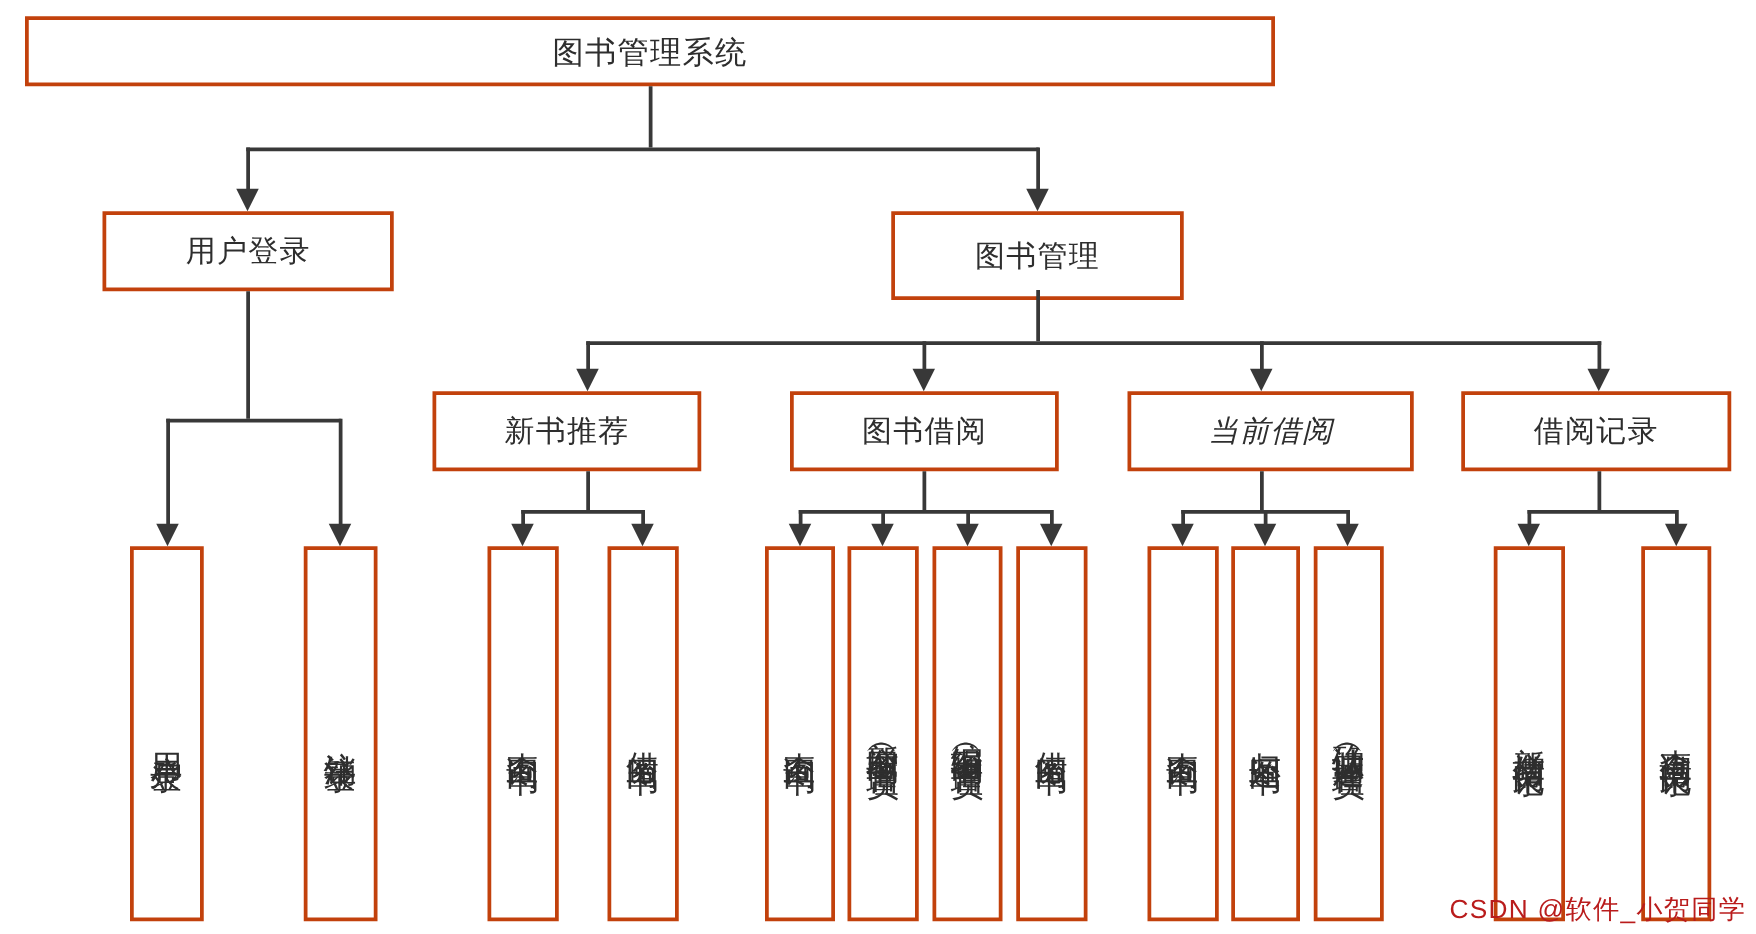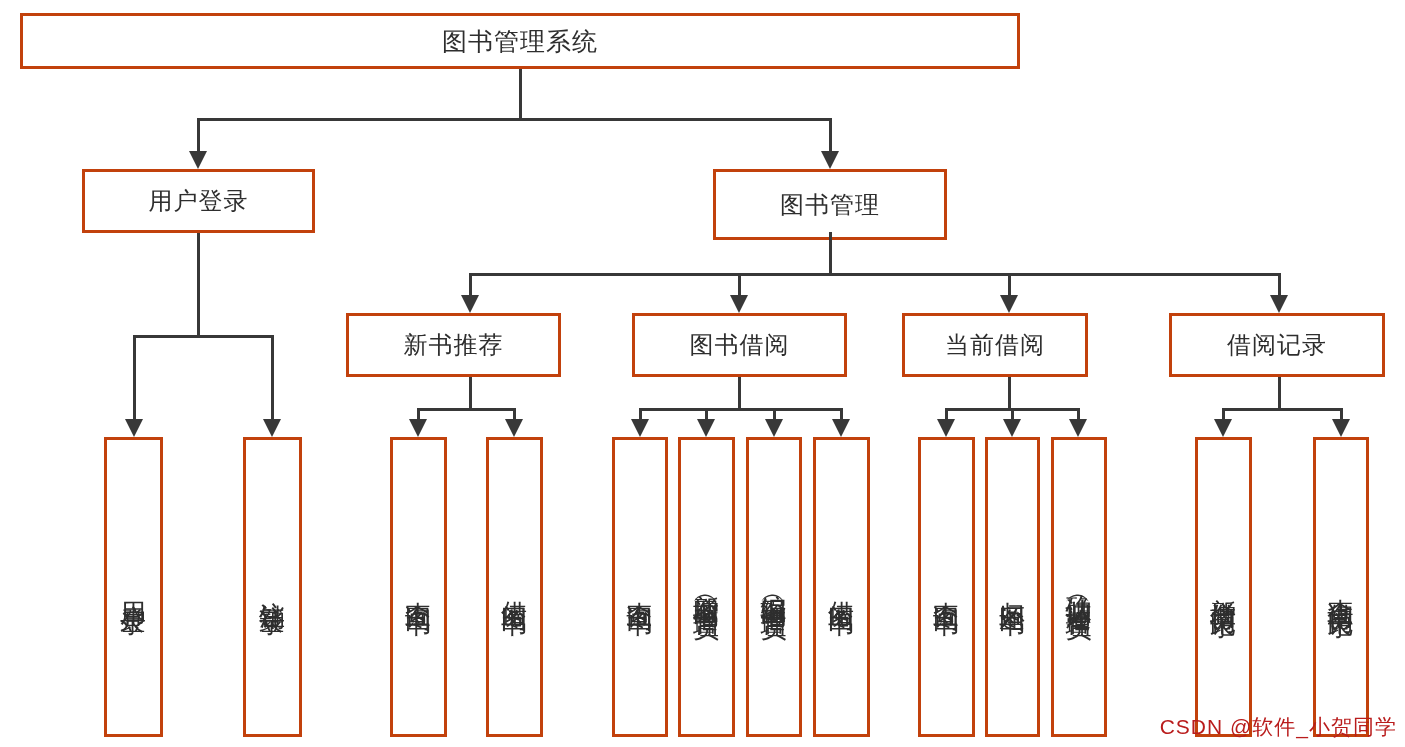--- a/index.html
+++ b/index.html
@@ -68,21 +68,21 @@
 
 <div class="canvas">
 
   <div class="node h-node root-node" style="left:20px; top:13px; width:1000px; height:56px;">图书管理系统</div>
 
   <div class="node h-node" style="left:82px; top:169px; width:233px; height:64px;">用户登录</div>
   <div class="node h-node" style="left:713px; top:169px; width:234px; height:71px;">图书管理</div>
 
   <div class="node h-node" style="left:346px; top:313px; width:215px; height:64px;">新书推荐</div>
   <div class="node h-node" style="left:632px; top:297px; width:215px; height:64px;margin-top:16px;">图书借阅</div>
-  <div class="node h-node" style="left:902px; top:313px; width:186px; height:64px;">当前借阅</div>
+  <div class="node h-node" style="left:902px; top:313px; width:229px; height:64px;font-style:italic;">当前借阅</div>
   <div class="node h-node" style="left:1169px; top:313px; width:216px; height:64px;">借阅记录</div>
 
   <div class="node v-node" style="left:104px; top:437px; width:59px; height:300px;">用户登录</div>
   <div class="node v-node" style="left:243px; top:437px; width:59px; height:300px;">注销登录</div>
 
   <div class="node v-node" style="left:390px; top:437px; width:57px; height:300px;">查询图书</div>
   <div class="node v-node" style="left:486px; top:437px; width:57px; height:300px;">借阅图书</div>
 
   <div class="node v-node" style="left:612px; top:437px; width:56px; height:300px;">查询图书</div>
   <div class="node v-node" style="left:678px; top:437px; width:57px; height:300px;">新增图书（管理员）</div>

